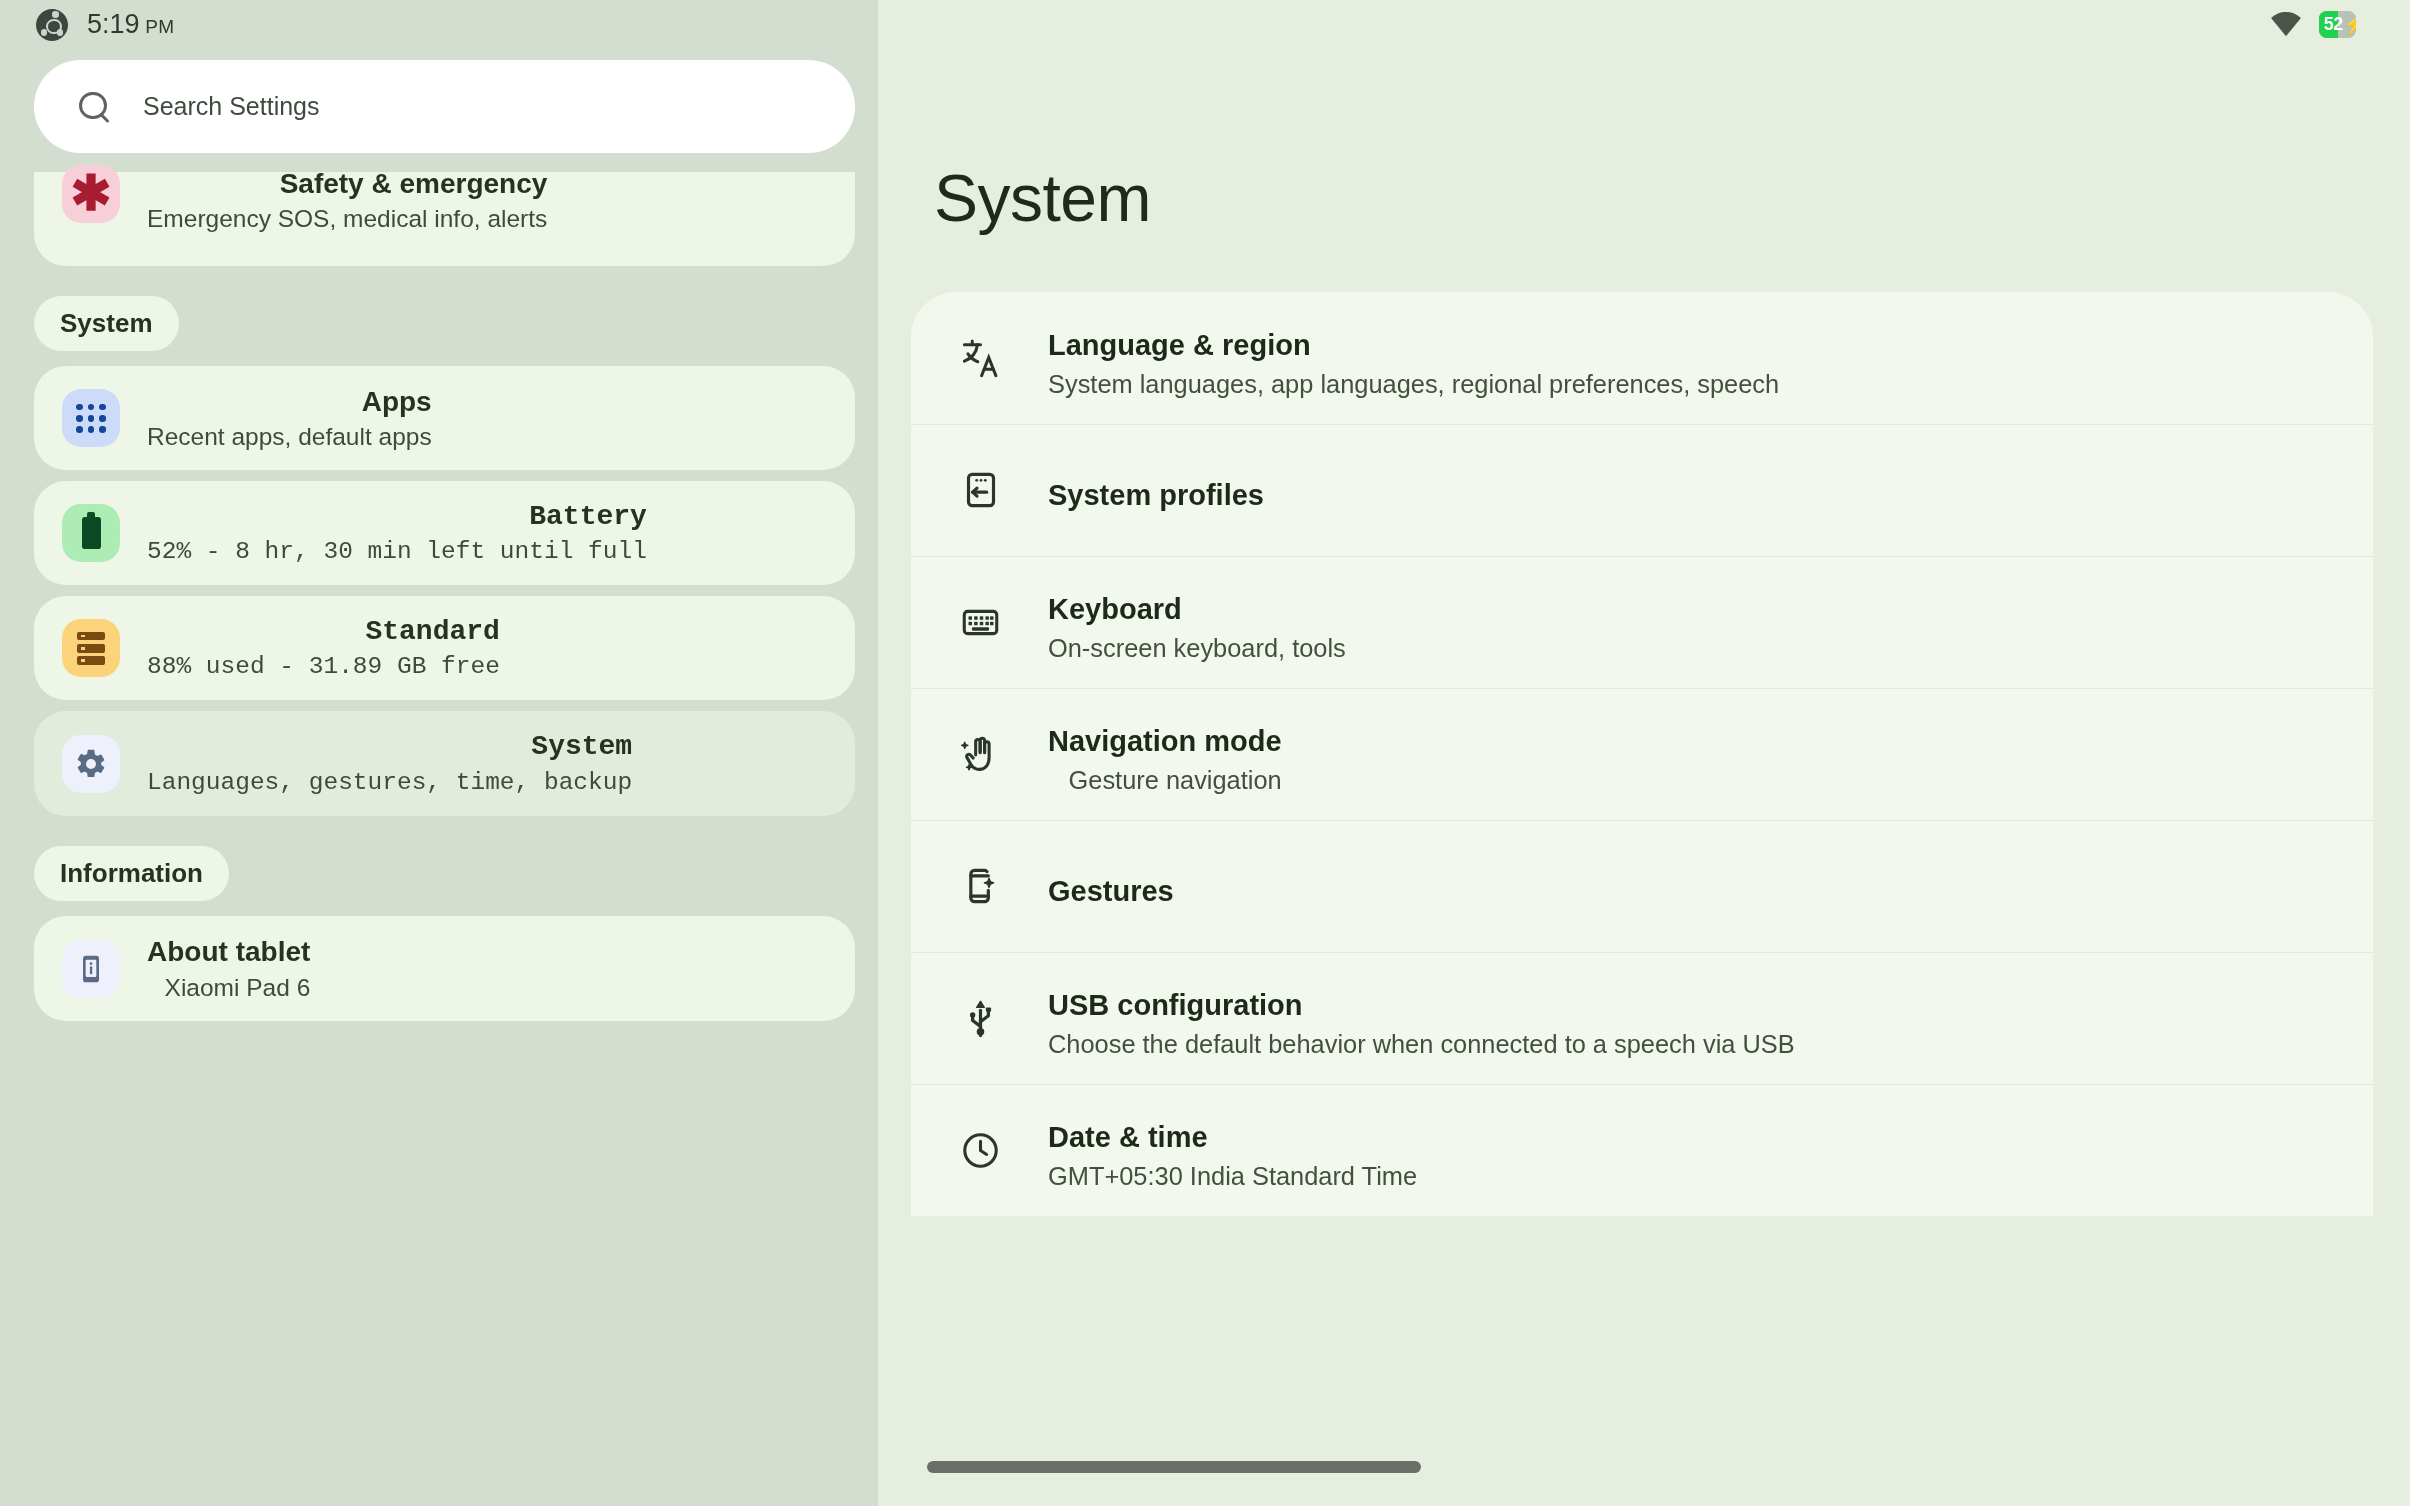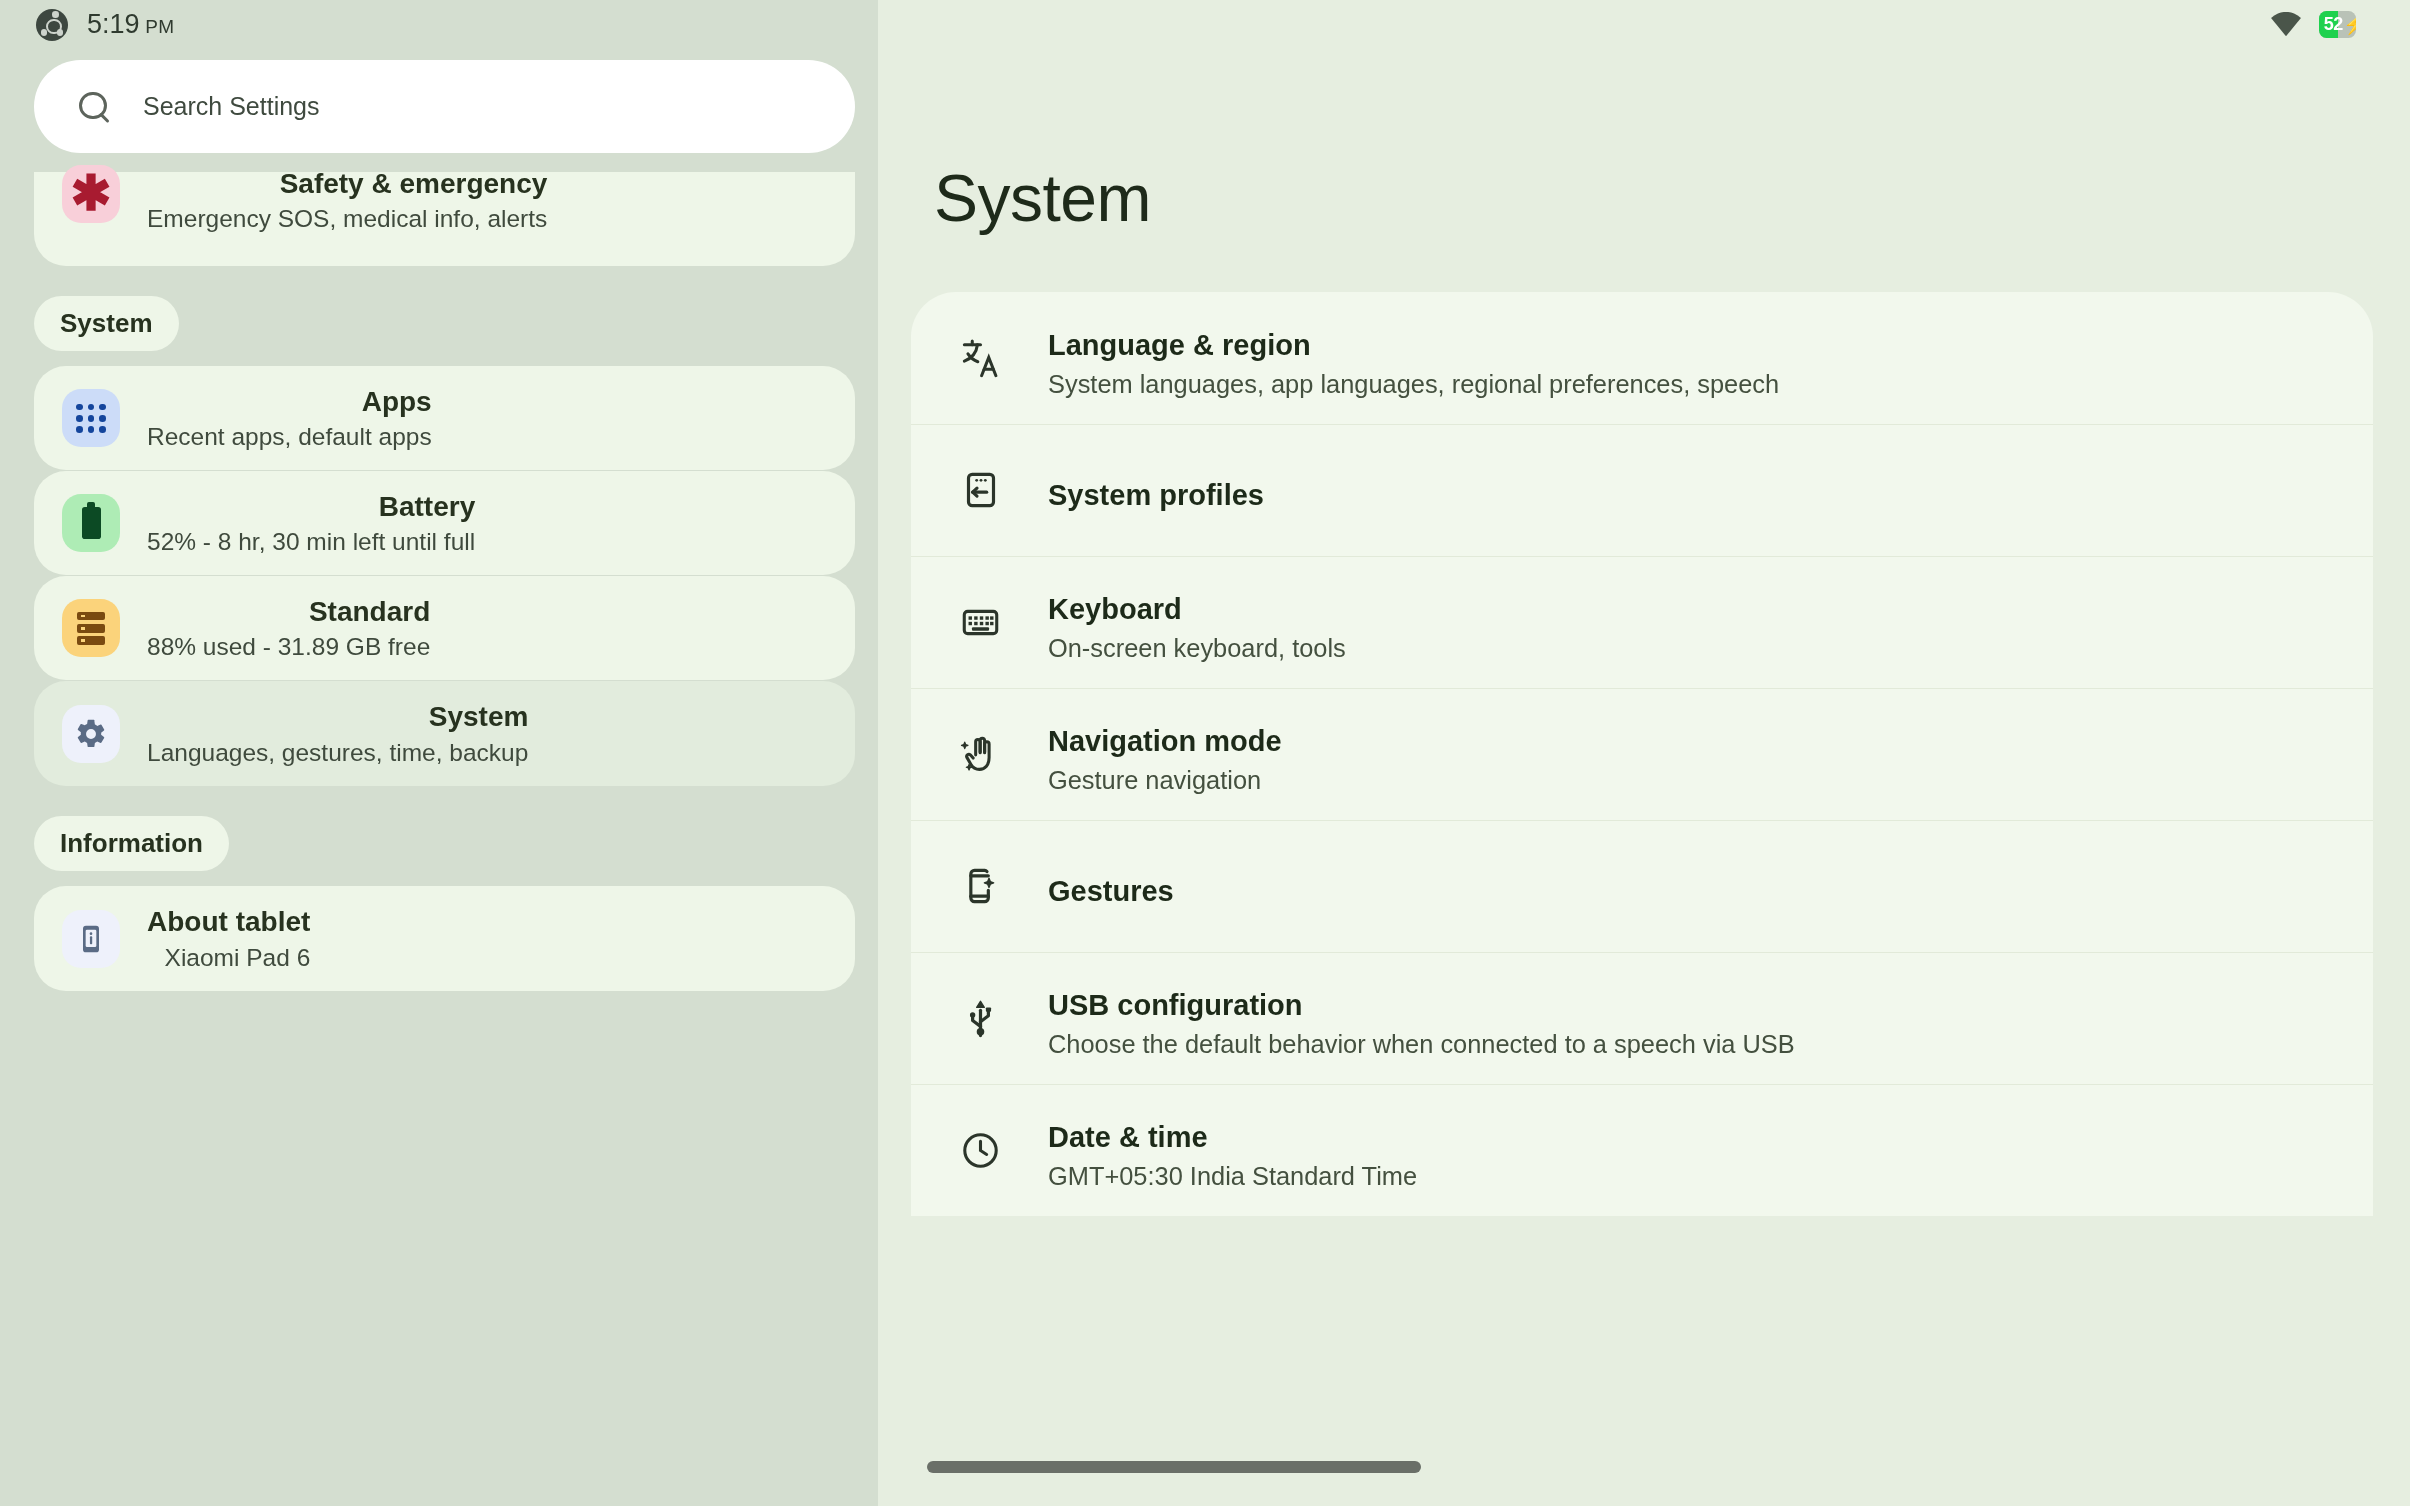--- a/index.html
+++ b/index.html
@@ -67,21 +67,21 @@
 
   .sb-card {
     margin: 0 22.6px 0 34px;
     background: #eef6e8;
     border-radius: 32px;
     display: flex; align-items: center;
     padding: 0 28px;
     position: relative;
   }
   .sb-card.clipped-top { border-radius: 0 0 32px 32px; }
-  .sb-card.gap { margin-top: 1px; }
+  .sb-card.gap { margin-top: 11px; font-family: Liberation Mono, monospace; }
   .sb-card.selected { background: #e2ecdd; }
 
   .sb-ico {
     width: 58px; height: 58px; border-radius: 19px; flex: 0 0 58px;
     display: flex; align-items: center; justify-content: center;
     margin-right: 27px;
   }
   .sb-txt { min-width: 0; text-align: right; }
   .sb-title { font-size: 28px; font-weight: bold; color: #27321f; line-height: 1.18; white-space: nowrap; }
   .sb-sub { font-size: 24.5px; color: #3f4a3d; line-height: 1.2; margin-top: 4.7px; white-space: nowrap; }
@@ -160,21 +160,21 @@
     content:""; position:absolute; left:0; right:0; top:0; height:0.9px;
     background:#e2ead9;
   }
   .row-ico {
     width: 49px; flex: 0 0 49px; height: 49px;
     display: flex; align-items: center; justify-content: center;
     margin-right: 43px; color: #2b352a;
   }
   .row-txt { min-width: 0; }
   .row-title { font-size: 29px; font-weight: bold; color: #1d2a19; line-height: 1.2; margin-top: 11px; }
-  .row-sub { font-size: 25.4px; color: #44503f; margin-top: 6.6px; line-height: 1.2; }
+  .row-sub { font-size: 25.4px; color: #44503f; margin-top: 6.6px; line-height: 1.2; text-align: right; }
 
   .home-indicator {
     position: absolute;
     left: 927px; top: 1461px;
     width: 494px; height: 12.2px;
     background: #6a6f68;
     border-radius: 7.5px;
     z-index: 40;
   }
 </style>

